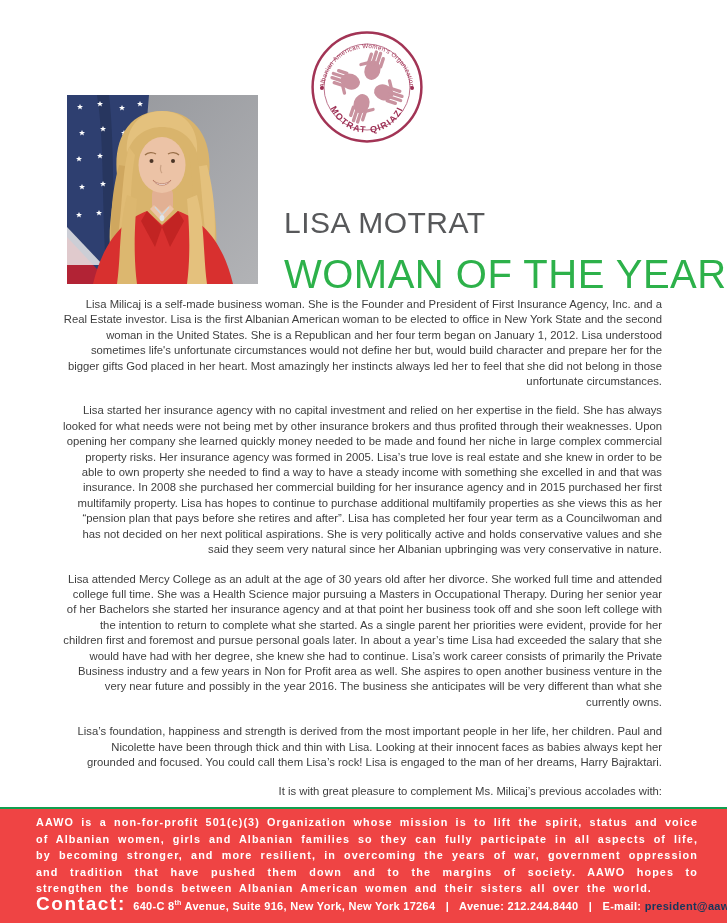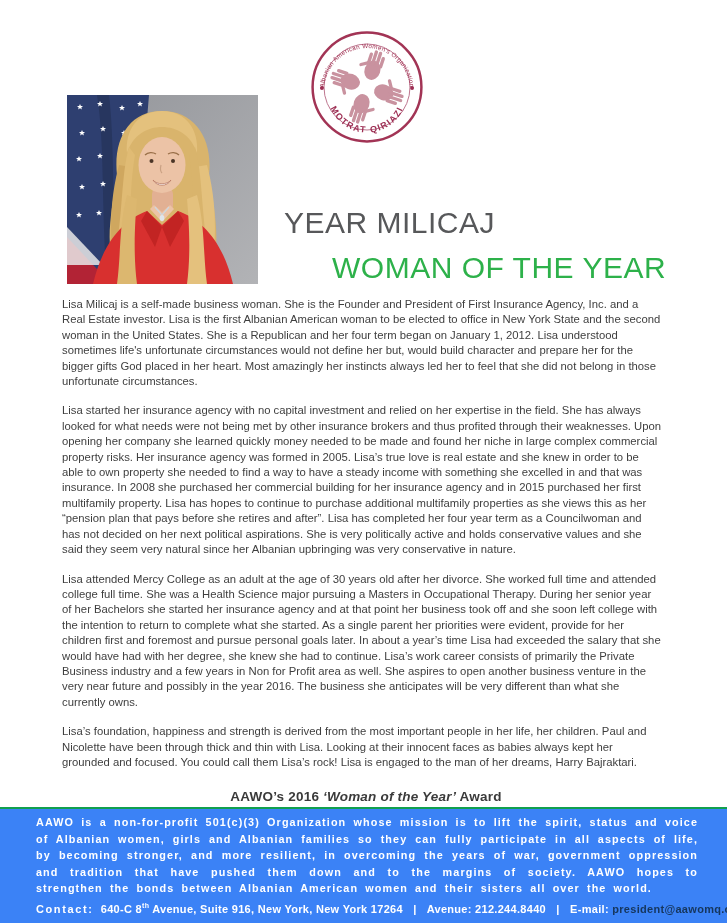--- a/index.html
+++ b/index.html
@@ -8,44 +8,44 @@
     font-family:"Liberation Sans", sans-serif;overflow:hidden;
     outline:1px solid #ececec;
   }
   
   .logo{position:absolute;left:310px;top:30px;width:114px;height:114px;}
   
   .photo{position:absolute;left:67px;top:95px;width:191px;height:189px;}
   
   .title-block{position:absolute;left:284px;top:206px;}
   .person-name{font-size:30px;font-weight:400;color:#57585a;letter-spacing:.5px;line-height:1.15;}
-  .award-title{font-size:30px;font-weight:400;color:#2db14a;letter-spacing:.5px;line-height:1.15;margin-top:10px;margin-left:48px;}
+  .award-title{font-size:40px;font-weight:400;color:#2db14a;letter-spacing:.5px;line-height:1.15;margin-top:10px;}
   
   .body-text{position:absolute;left:62px;top:297px;width:608px;font-size:11.3px;line-height:15.4px;color:#3e3e3e;}
-  .body-text p{margin:0 8px 14px 0;}
+  .body-text p{margin:0 8px 14px 0;text-align:right;}
   .award-line{
     text-align:center;font-size:13.5px;font-weight:bold;color:#3a3a3a;
     margin-top:19px;letter-spacing:.2px;
   }
   .award-line .it{font-style:italic;}
   
   .green-band{
     position:absolute;left:0;top:807px;width:727px;height:116px;
-    background:#3b82f6;border-top:2px solid #119f4f;box-sizing:border-box;
+    background:#ef4444;border-top:2px solid #119f4f;box-sizing:border-box;
   }
   .mission{
     position:absolute;left:36px;top:5px;width:662px;color:#ffffff;
     font-weight:bold;font-size:10.8px;line-height:16.6px;
     letter-spacing:1.1px;word-spacing:3px;text-align:justify;
   }
   .contact-line{
     position:absolute;left:36px;bottom:8px;width:680px;color:#ffffff;
     font-weight:bold;font-size:11px;letter-spacing:.3px;white-space:nowrap;
   }
-  .contact-label{font-size:11px;letter-spacing:1.6px;margin-right:4px;}
+  .contact-label{font-size:19px;letter-spacing:1.6px;margin-right:4px;}
   .contact-sep{margin:0 7px;}
   .email{color:#16365c;text-decoration:none;}
   sup{font-size:7px;}
 </style>
 </head>
 <body>
 
 <div class="page">
 
   <div class="logo">
@@ -134,29 +134,30 @@
       <path d="M83,114 L95,127 L107,114 L103,110 L95,117 L87,110 Z" fill="#ecc3a6"></path>
       <path d="M88,112 L95,120 L102,112" stroke="#cfd6dd" stroke-width="1.2" fill="none"></path>
       <ellipse cx="95" cy="123" rx="2.4" ry="3" fill="#dfe5ea"></ellipse>
 
       <path d="M60,100 C52,130 54,160 50,189 L70,189 C66,158 68,126 70,104 Z" fill="#dcb76f"></path>
       <path d="M130,100 C138,130 136,160 140,189 L120,189 C124,158 122,126 120,104 Z" fill="#e4c17d"></path>
     </svg>
   </div>
 
   <div class="title-block">
-    <div class="person-name">YEAR MILICAJ</div>
+    <div class="person-name">LISA MOTRAT</div>
     <div class="award-title">WOMAN OF THE YEAR</div>
   </div>
 
   <div class="body-text">
     <p>Lisa Milicaj is a self-made business woman. She is the Founder and President of First Insurance Agency, Inc. and a Real Estate investor. Lisa is the first Albanian American woman to be elected to office in New York State and the second woman in the United States. She is a Republican and her four term began on January 1, 2012. Lisa understood sometimes life's unfortunate circumstances would not define her but, would build character and prepare her for the bigger gifts God placed in her heart. Most amazingly her instincts always led her to feel that she did not belong in those unfortunate circumstances.</p>
     <p>Lisa started her insurance agency with no capital investment and relied on her expertise in the field.  She has always looked for what needs were not being met by other insurance brokers and thus profited through their weaknesses. Upon opening her company she learned quickly money needed to be made and found her niche in large complex commercial property risks. Her insurance agency was formed in 2005. Lisa’s true love is real estate and she knew in order to be able to own property she needed to find a way to have a steady income with something she excelled in and that was insurance.  In 2008 she purchased her commercial building for her insurance agency and in 2015 purchased her first multifamily property.  Lisa has hopes to continue to purchase additional multifamily properties as she views this as her “pension plan that pays before she retires and after”. Lisa has completed her four year term as a Councilwoman and has not decided on her next political aspirations.  She is very politically active and holds conservative values and she said they seem very natural since her Albanian upbringing was very conservative in nature.</p>
     <p>Lisa attended Mercy College as an adult at the age of 30 years old after her divorce. She worked full time and attended college full time. She was a Health Science major pursuing a Masters in Occupational Therapy. During her senior year of her Bachelors she started her insurance agency and at that point her business took off and she soon left college with the intention to return to complete what she started. As a single parent her priorities were evident, provide for her children first and foremost and pursue personal goals later. In about a year’s time Lisa had exceeded the salary that she would have had with her degree, she knew she had to continue. Lisa’s work career consists of primarily the Private Business industry and a few years in Non for Profit area as well. She aspires to open another business venture in the very near future and possibly in the year 2016. The business she anticipates will be very different than what she currently owns.</p>
     <p>Lisa’s foundation, happiness and strength is derived from the most important people in her life, her children. Paul and Nicolette have been through thick and thin with Lisa.  Looking at their innocent faces as babies always kept her grounded and focused. You could call them Lisa’s rock! Lisa is engaged to the man of her dreams, Harry Bajraktari.</p>
+    <p>It is with great pleasure to complement Ms. Milicaj’s previous accolades with:</p>
     <div class="award-line">
       <span>AAWO’s 2016 </span><span class="it">‘Woman of the Year’</span><span> Award</span>
     </div>
   </div>
 
   <div class="green-band">
     <div class="mission">AAWO is a non-for-profit 501(c)(3) Organization whose mission is to lift the spirit, status and voice of Albanian women, girls and Albanian families so they can fully participate in all aspects of life, by becoming stronger, and more resilient, in overcoming the years of war, government oppression and tradition that have pushed them down and to the margins of society. AAWO hopes to strengthen the bonds between Albanian American women and their sisters all over the world.</div>
     <div class="contact-line">
       <span class="contact-label">Contact:</span>
       <span>640-C 8</span><sup>th</sup><span> Avenue, Suite 916, New York, New York  17264</span>

